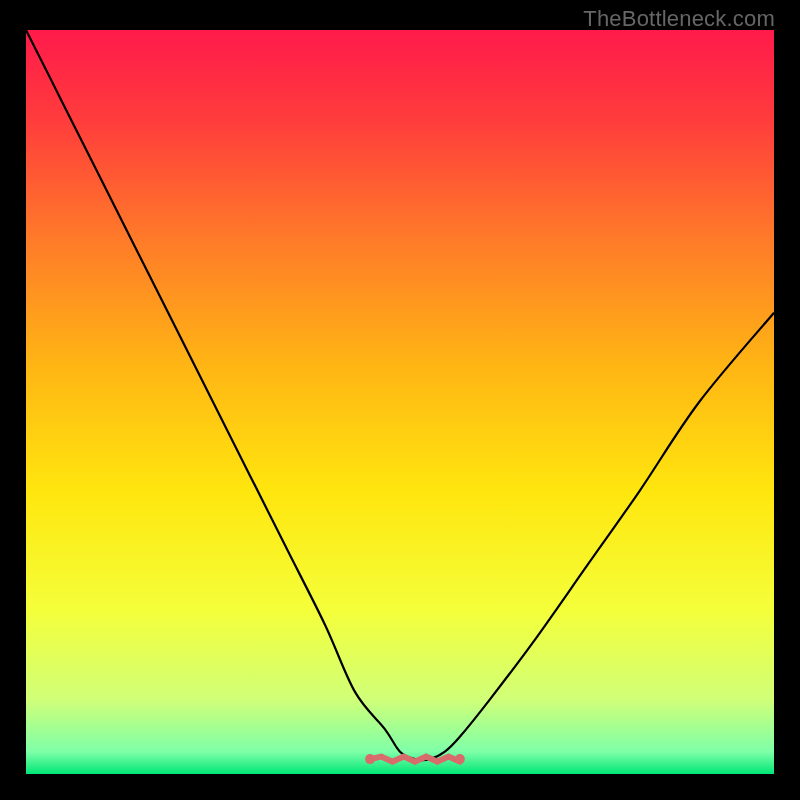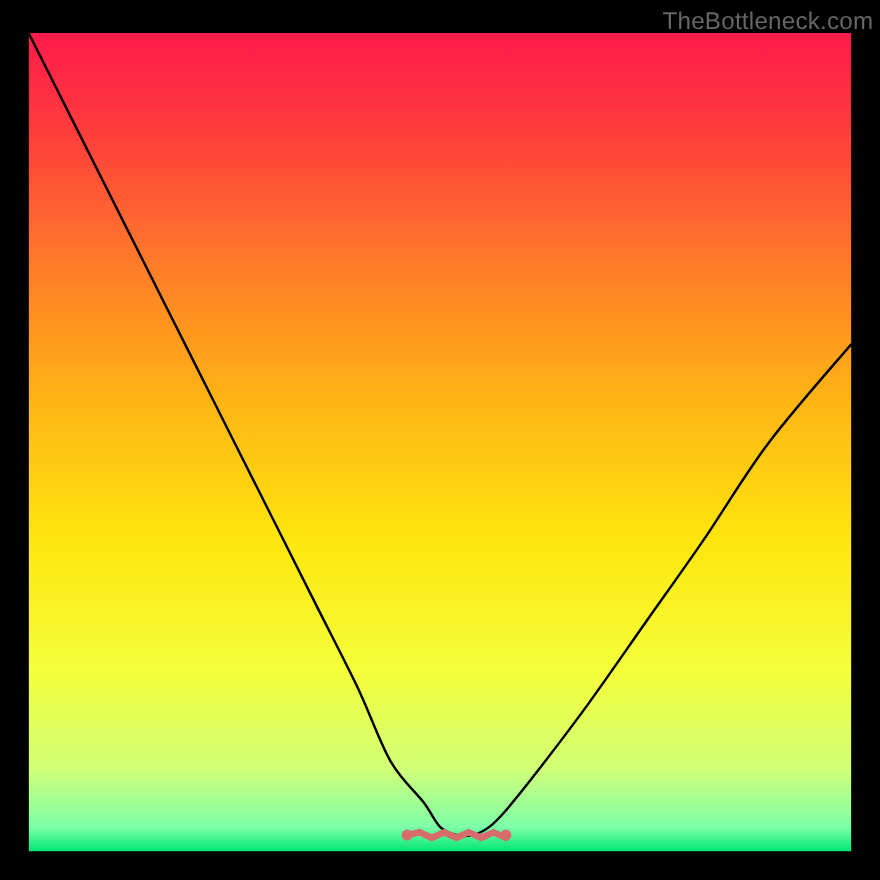--- a/index.html
+++ b/index.html
@@ -7,21 +7,21 @@
     width: 800px;
     height: 800px;
     background: #000;
     font-family: Arial, Helvetica, sans-serif;
     position: relative;
     overflow: hidden;
   }
   .watermark {
     position: absolute;
     top: 6px;
-    right: 6px;
+    right: 25px;
     color: #666;
     font-size: 22px;
     font-weight: 500;
     z-index: 10;
     letter-spacing: 0.2px;
   }
   .frame {
     position: absolute;
     left: 26px;
     top: 30px;

